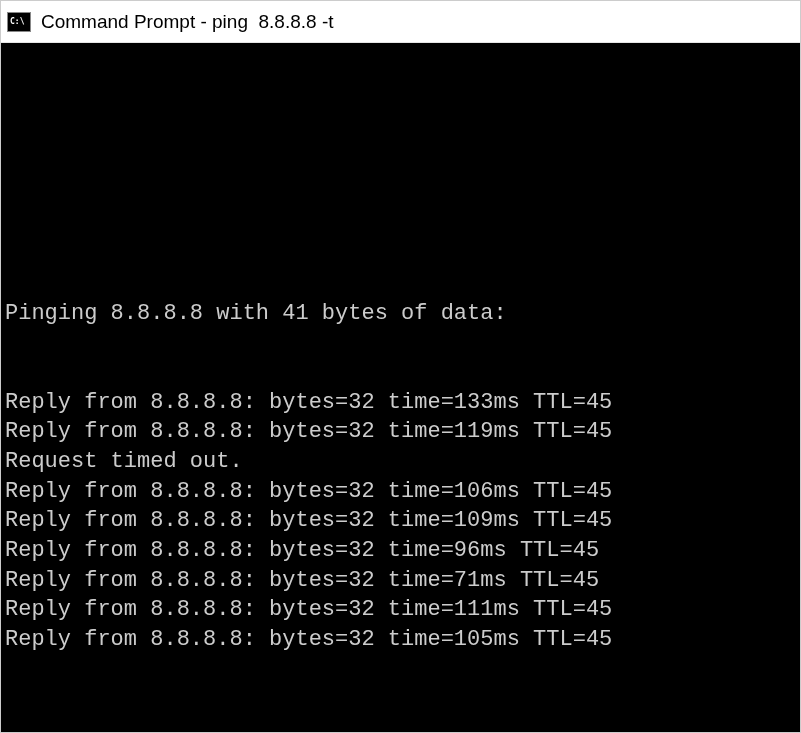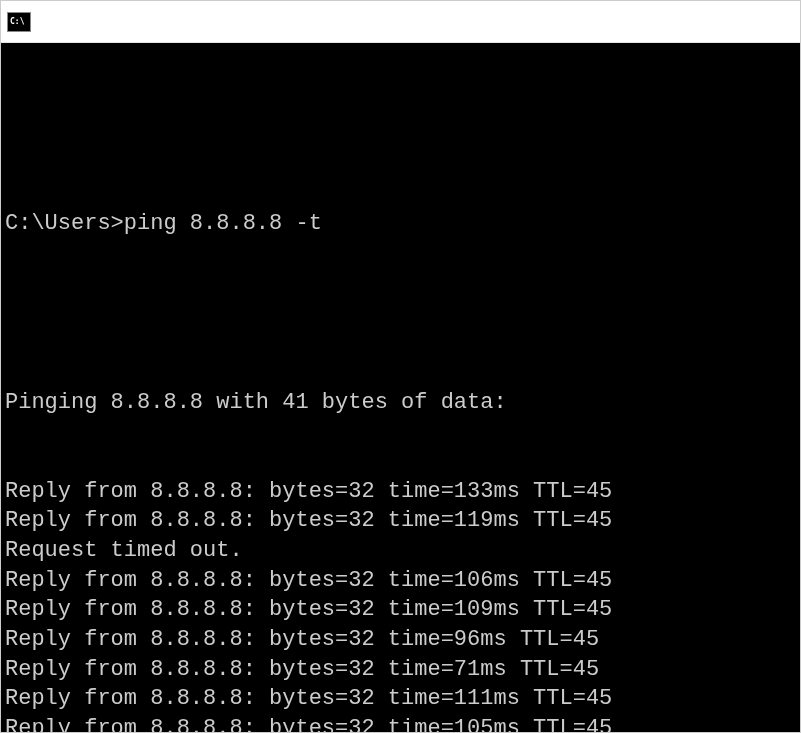--- a/index.html
+++ b/index.html
@@ -65,21 +65,21 @@
     .blank { height: 1.35em; }
   </style>
 </head>
 <body>
 
 <div class="window">
   <div class="titlebar">
     <div class="app-icon">
       <span class="app-icon-text">C:\</span>
     </div>
+    <div class="title-text">Command Prompt - ping  8.8.8.8 -t</div>
   </div>
   <div class="terminal">
     <div class="blank"></div>
-    <div class="prompt-line">C:\Users&gt;ping 8.8.8.8 -t</div>
     <div class="blank"></div>
     <div class="output-line">Pinging 8.8.8.8 with 41 bytes of data:</div>
     <div id="lines-container"><div class="output-line">Reply from 8.8.8.8: bytes=32 time=133ms TTL=45</div><div class="output-line">Reply from 8.8.8.8: bytes=32 time=119ms TTL=45</div><div class="output-line">Request timed out.</div><div class="output-line">Reply from 8.8.8.8: bytes=32 time=106ms TTL=45</div><div class="output-line">Reply from 8.8.8.8: bytes=32 time=109ms TTL=45</div><div class="output-line">Reply from 8.8.8.8: bytes=32 time=96ms TTL=45</div><div class="output-line">Reply from 8.8.8.8: bytes=32 time=71ms TTL=45</div><div class="output-line">Reply from 8.8.8.8: bytes=32 time=111ms TTL=45</div><div class="output-line">Reply from 8.8.8.8: bytes=32 time=105ms TTL=45</div></div>
   </div>
 </div>
 
 </body></html>

